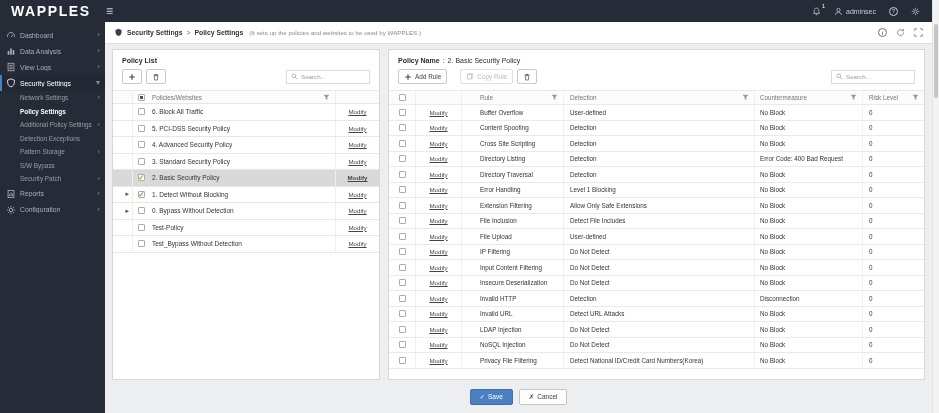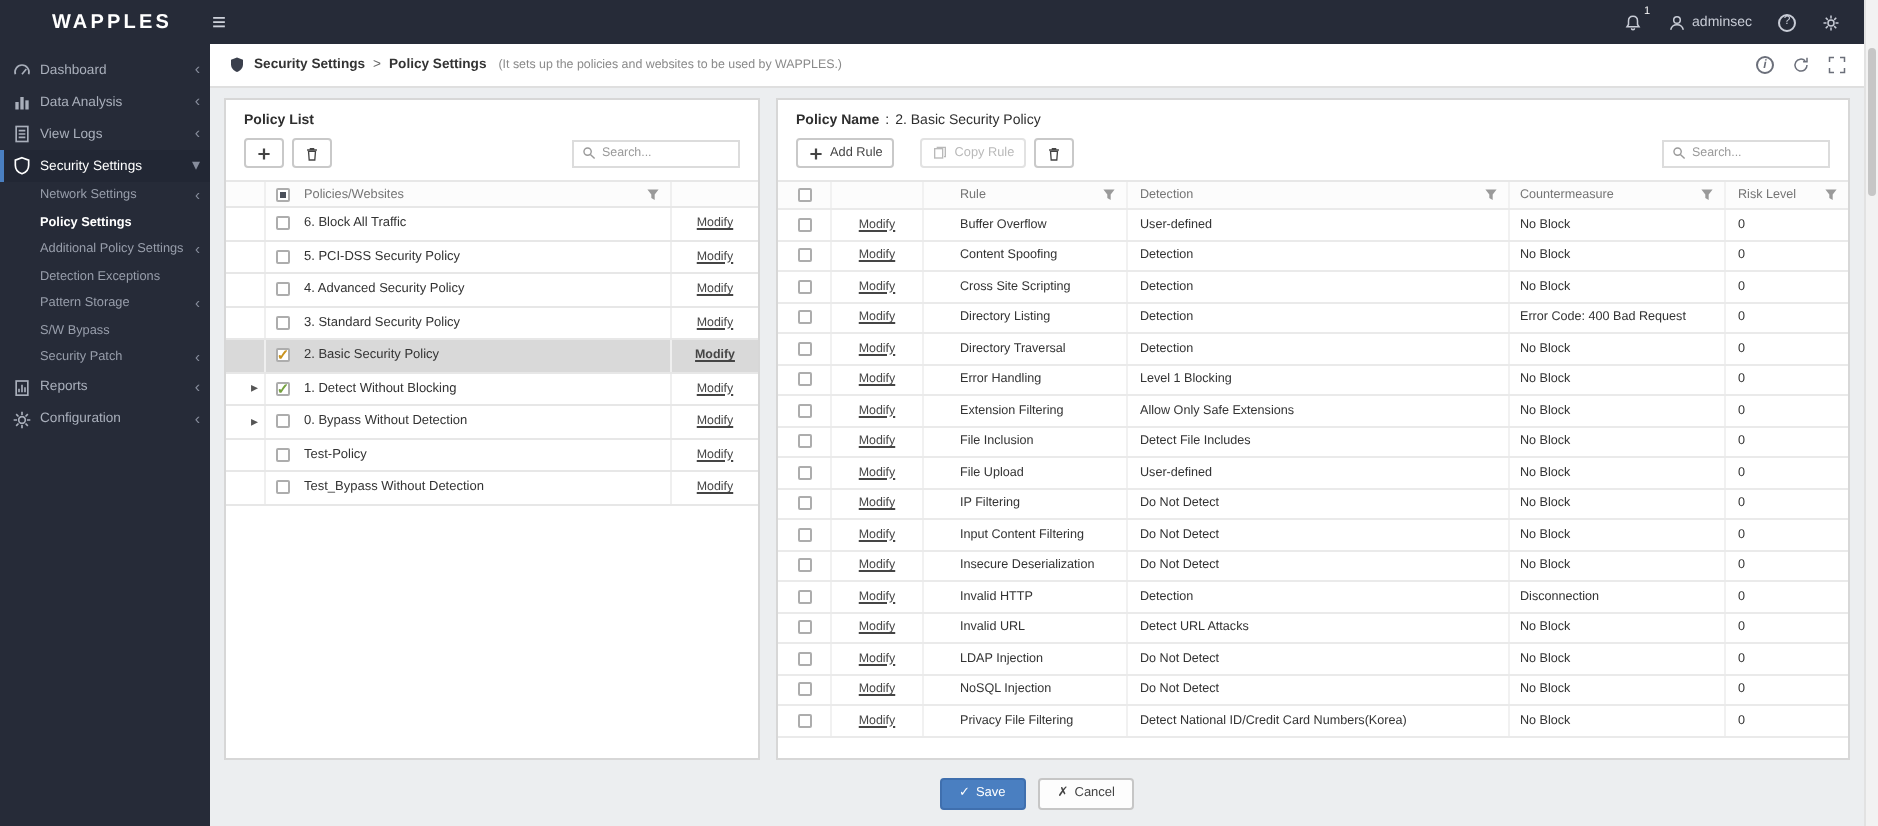--- a/index.html
+++ b/index.html
@@ -2,21 +2,21 @@
 <html><head>
 <meta charset="utf-8">
 <style>
   *{margin:0;padding:0;box-sizing:border-box;}
   html,body{width:939px;height:413px;overflow:hidden;background:#eceef0;
     font-family:"Liberation Sans",sans-serif;color:#333;}
 
   
   .topbar{position:absolute;top:0;left:0;width:932px;height:22px;background:#262b38;
     display:flex;align-items:center;z-index:6;}
-  .logo{width:101px;padding-left:11px;color:#fff;font-size:10px;font-weight:bold;letter-spacing:1.6px;text-align:center;}
+  .logo{width:101px;padding-left:11px;color:#fff;font-size:14px;font-weight:bold;letter-spacing:1.6px;}
   .hamburger{color:#cdd1da;font-size:12px;line-height:1;margin-left:5px;cursor:pointer;}
   .top-right{margin-left:auto;display:flex;align-items:center;gap:13px;padding-right:12px;
     color:#c8ccd6;font-size:7px;}
   .top-icon{display:inline-flex;align-items:center;gap:3px;cursor:pointer;position:relative;}
   .top-icon svg{width:9px;height:9px;}
   .badge{position:absolute;top:-4px;right:-4px;font-size:5.5px;color:#fff;}
   .help-circle{width:9px;height:9px;border:1px solid #c8ccd6;border-radius:50%;display:inline-flex;
     align-items:center;justify-content:center;font-size:6px;}
 
   

